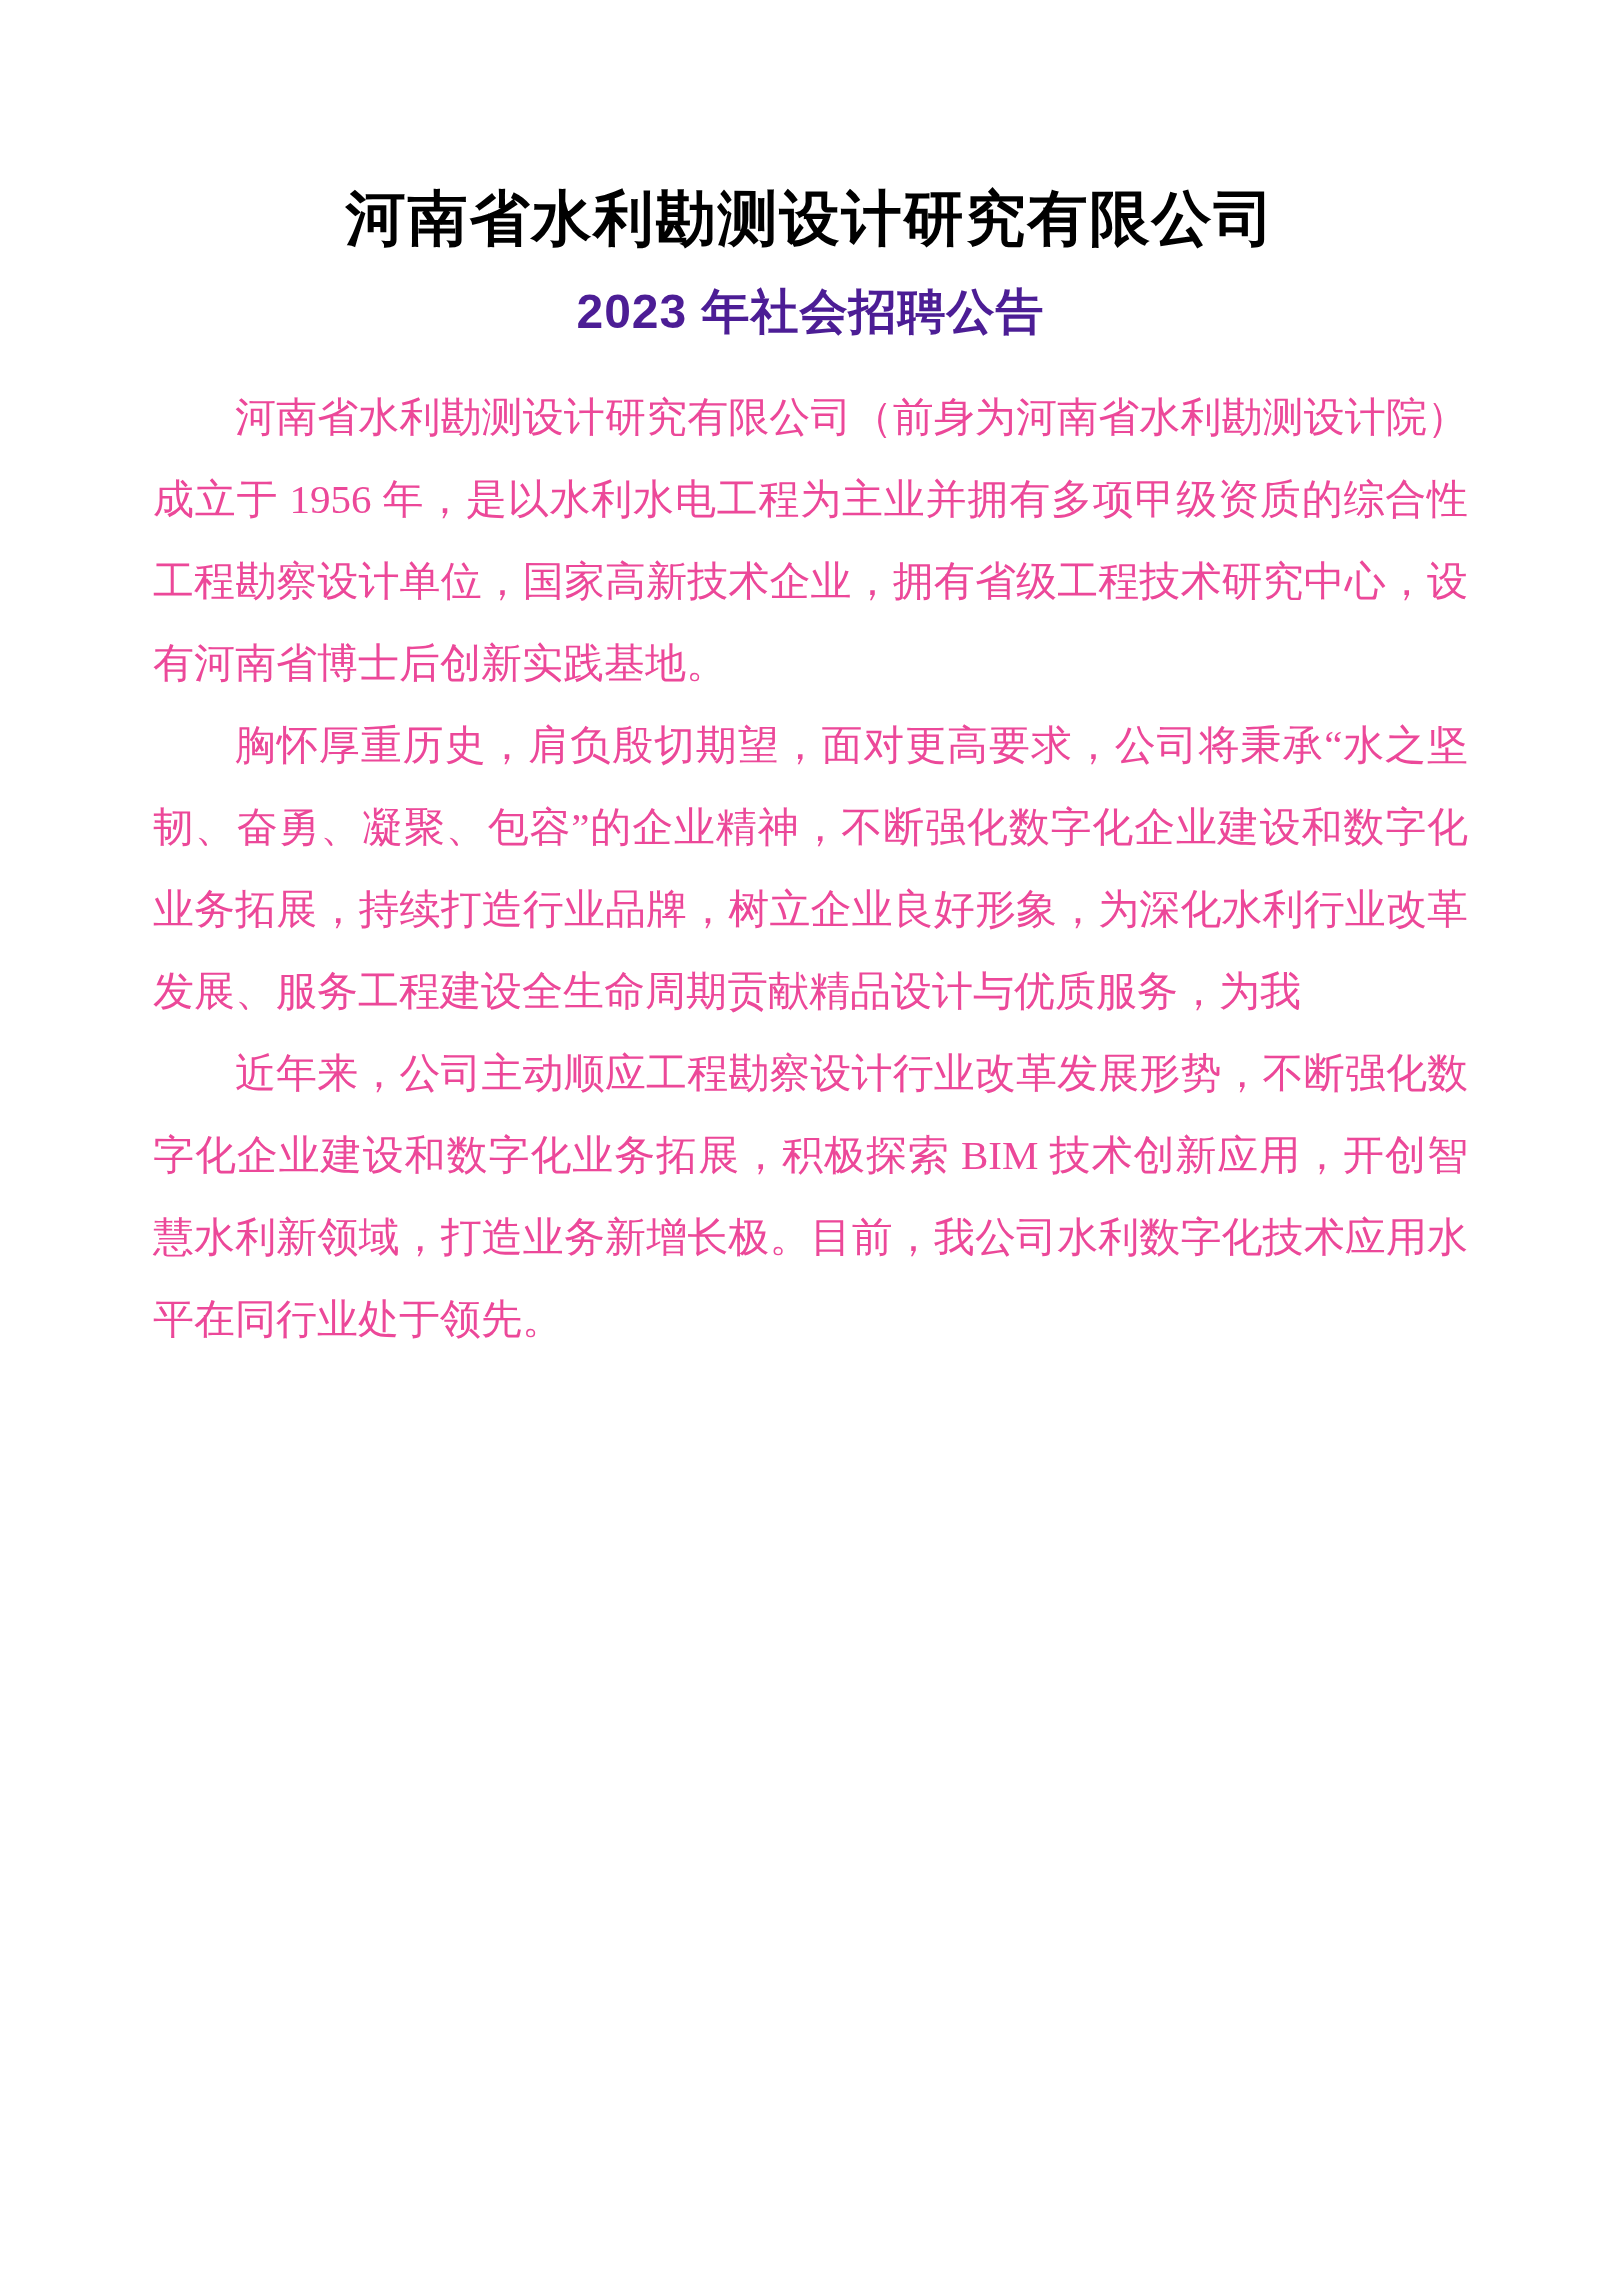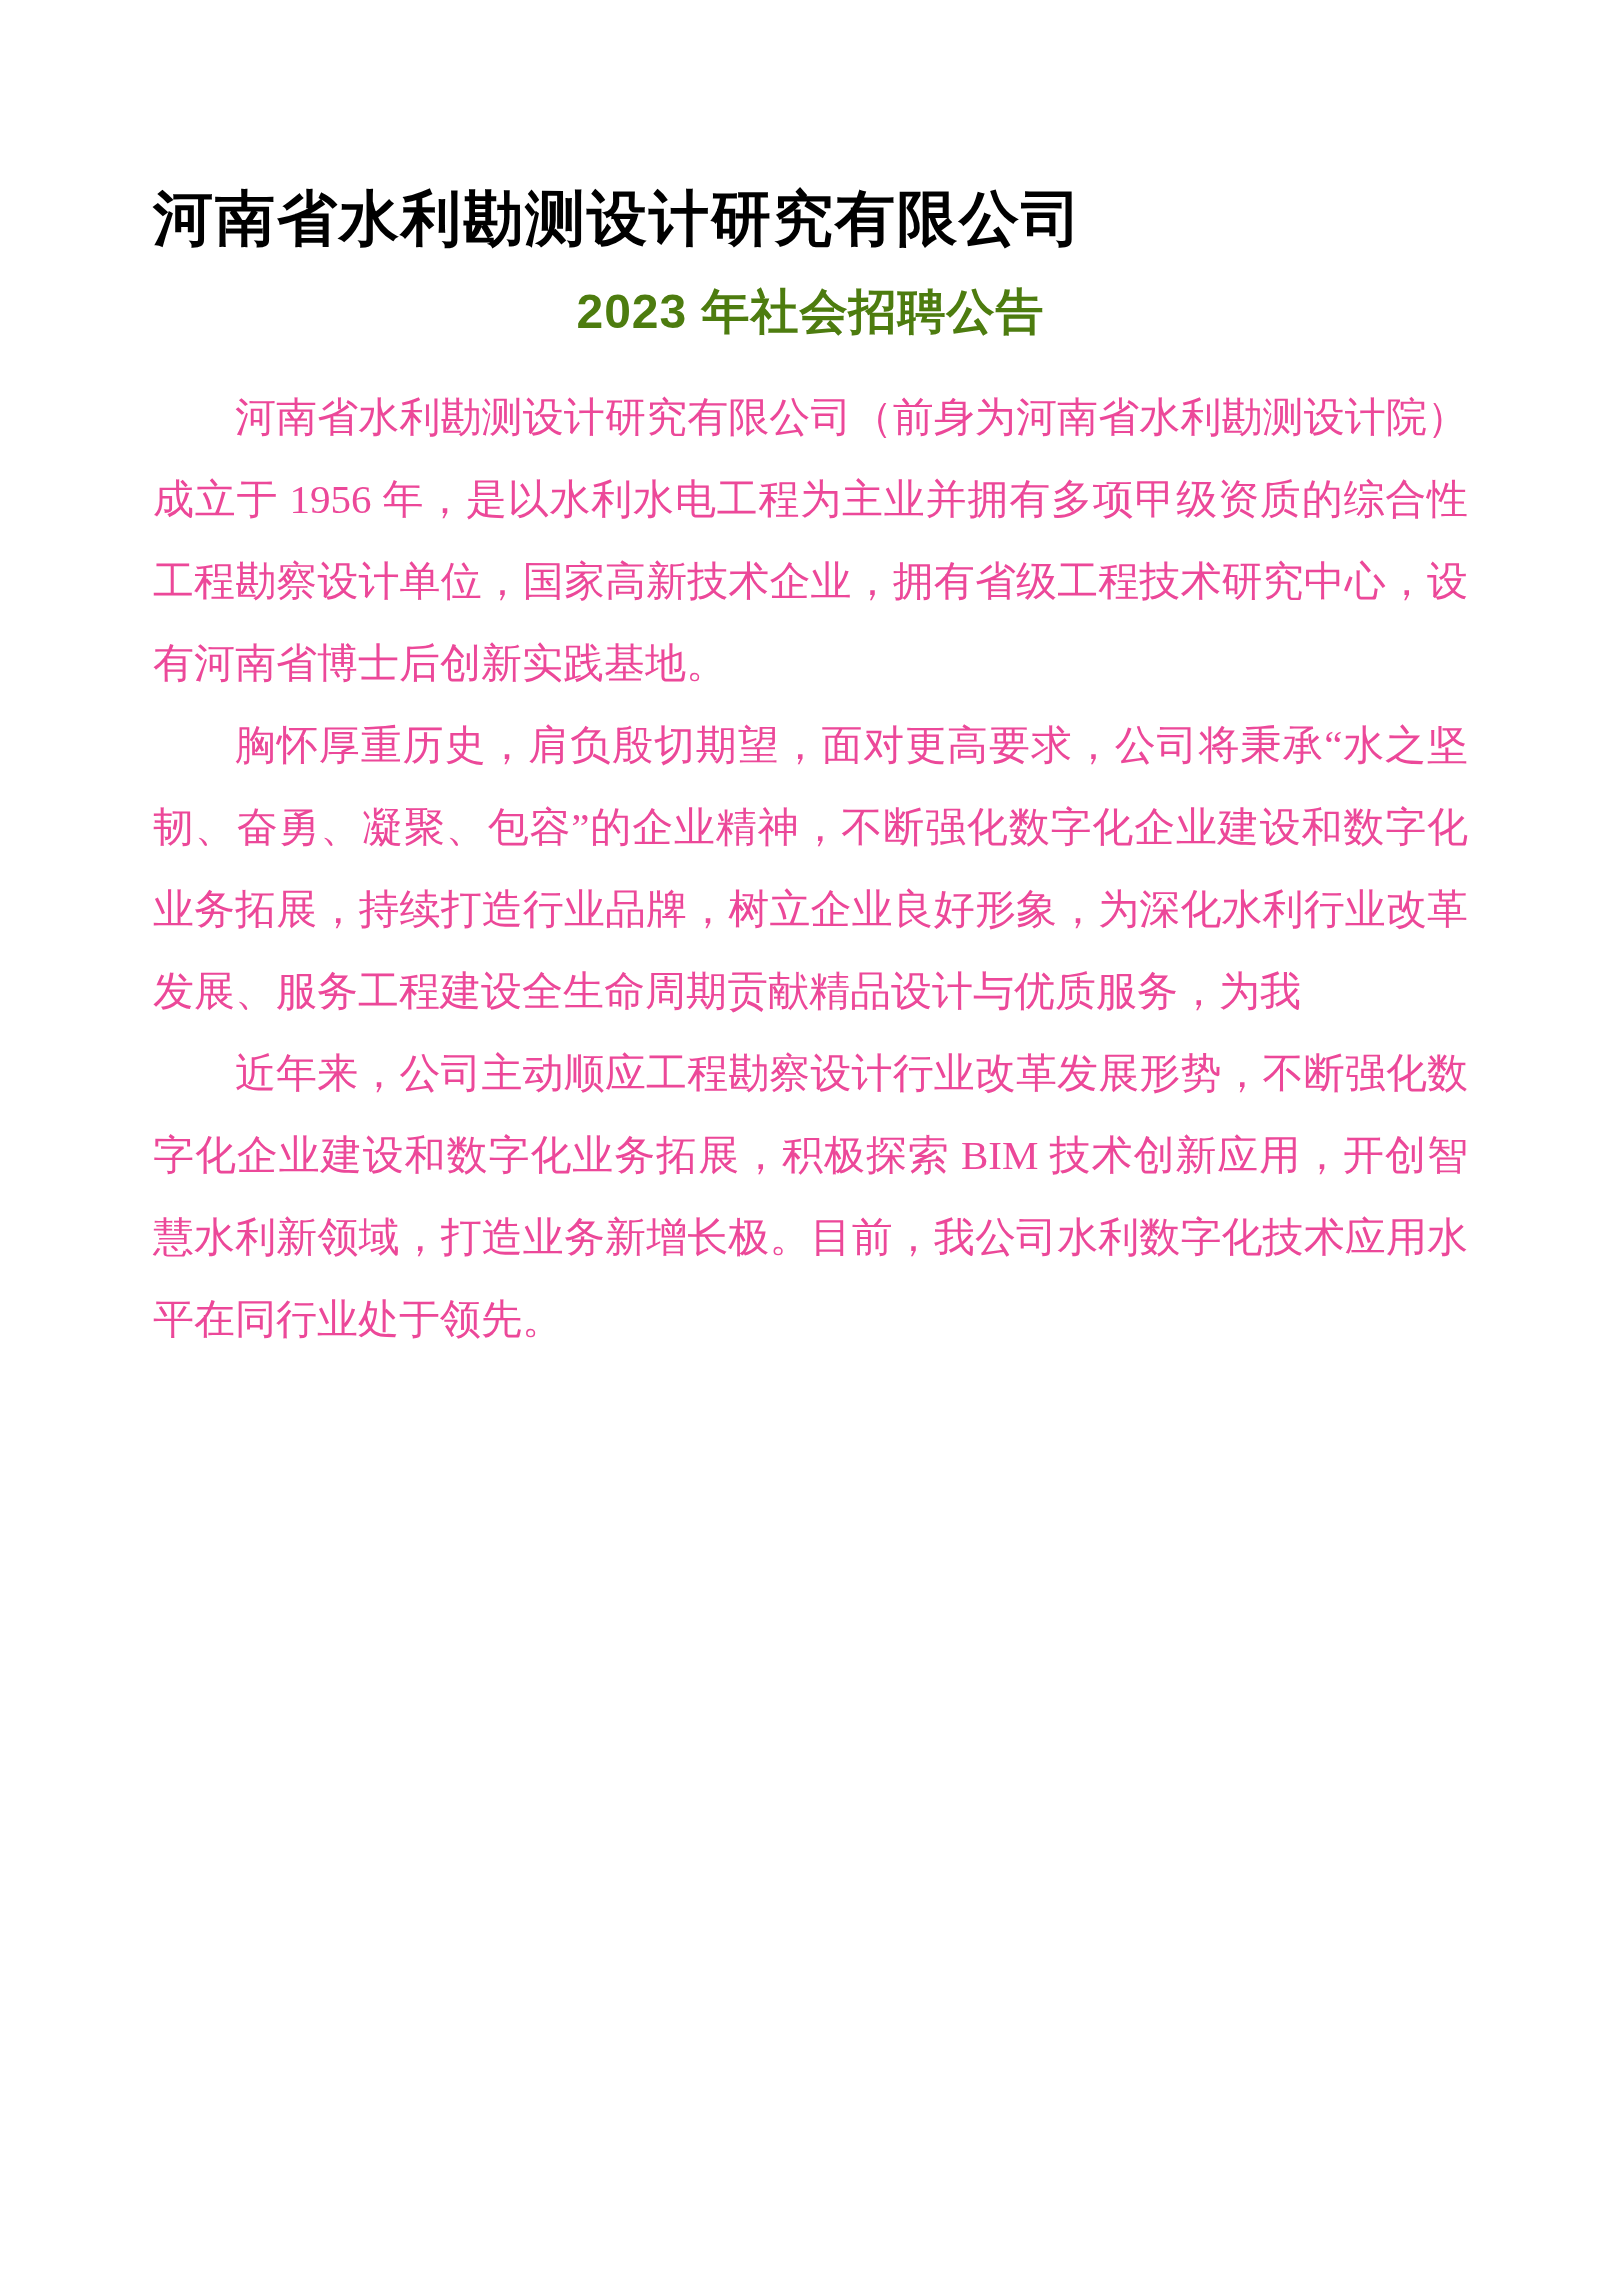--- a/index.html
+++ b/index.html
@@ -17,32 +17,33 @@
     box-sizing: border-box;
     padding: 184px 153px 0 153px;
     overflow: hidden;
   }
   .doc-title {
     margin: 0;
     font-family: "Liberation Sans", "DejaVu Sans", sans-serif;
     font-weight: 700;
     font-size: 60px;
     line-height: 1.15;
+    text-align: center;
     letter-spacing: 2px;
     color: #000000;
   }
   .doc-subtitle {
     margin: 33px 0 0 0;
     font-family: "Liberation Sans", "DejaVu Sans", sans-serif;
     font-weight: 700;
     font-size: 48px;
     line-height: 1.1;
     text-align: center;
     letter-spacing: 1px;
-    color: #4d7c0f;
+    color: #4c1d95;
   }
   .doc-body {
     margin-top: 37px;
     font-family: "Liberation Serif", "DejaVu Serif", serif;
     font-weight: 400;
     font-size: 41px;
     line-height: 82px;
     text-align: justify;
     color: #ec4899;
   }

